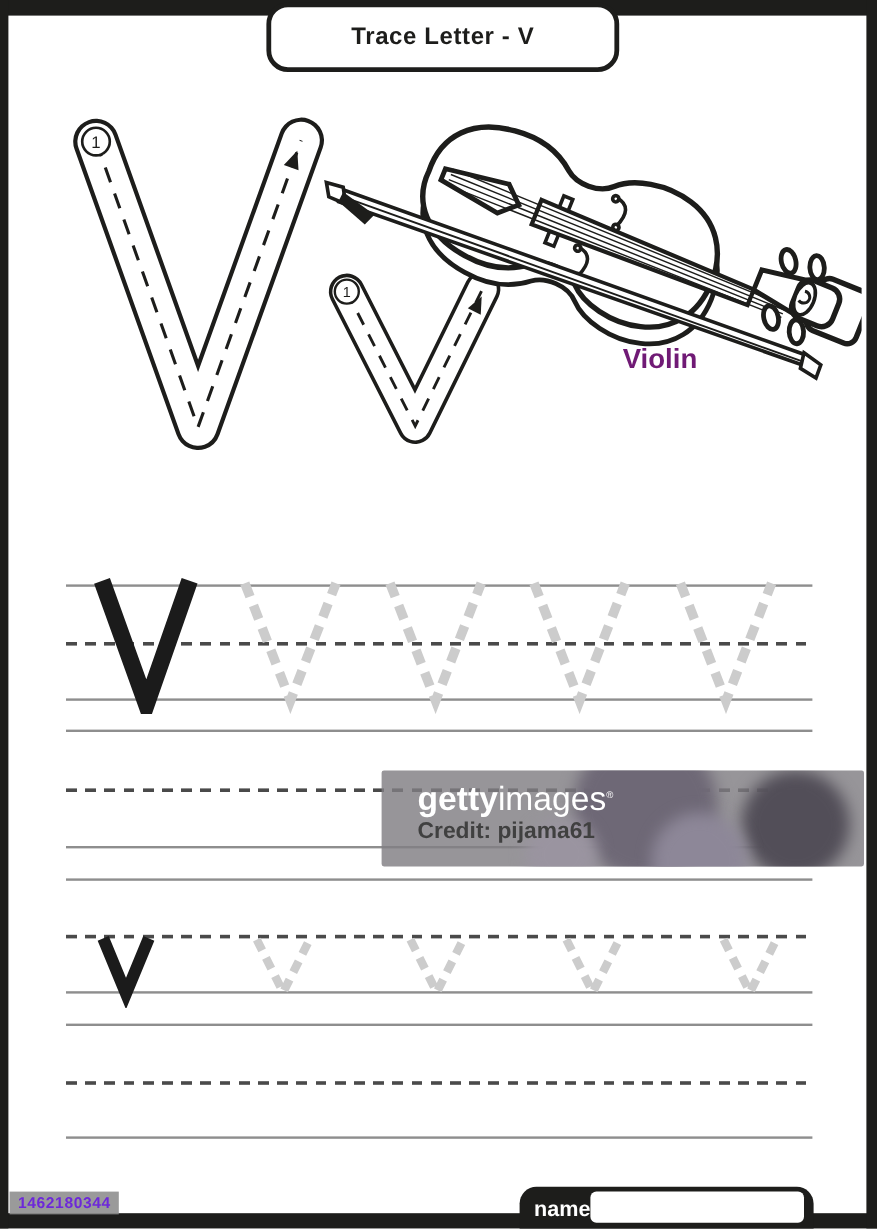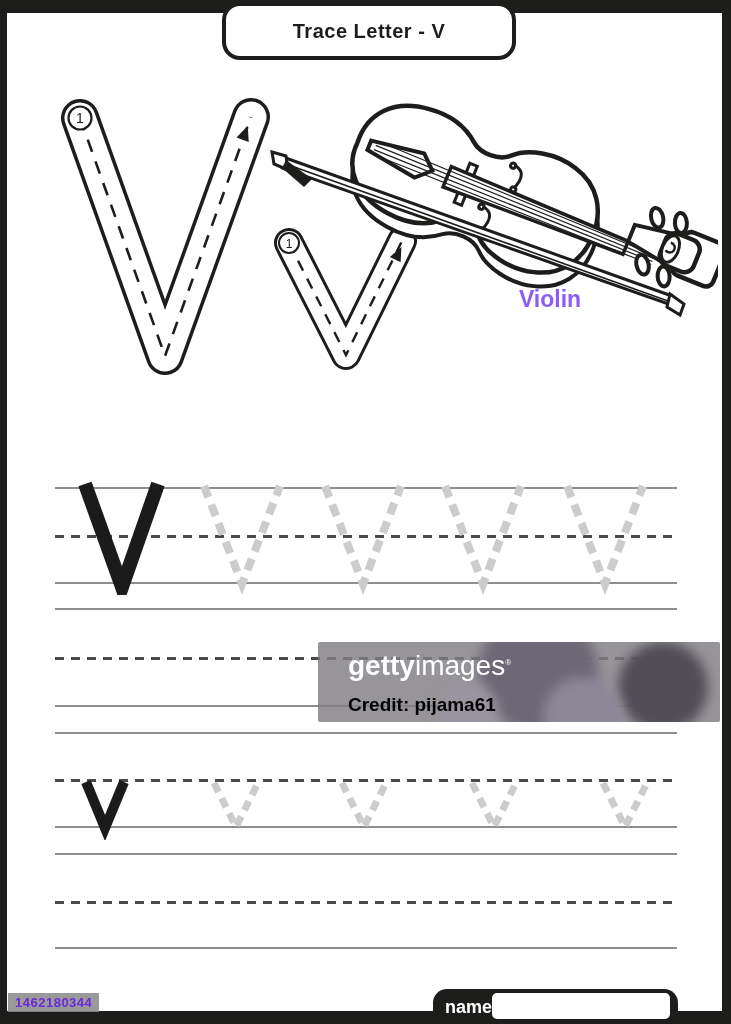--- a/index.html
+++ b/index.html
@@ -13,31 +13,31 @@
 
   #title-box{position:absolute;left:222px;top:2px;width:286px;height:50px;background:#ffffff;
              border:4px solid #1d1d1b;border-radius:18px;z-index:6;
              display:flex;align-items:center;justify-content:center;}
   #title-box span{font-size:20px;font-weight:bold;color:#1d1d1b;letter-spacing:0.5px;}
   .rule-solid{position:absolute;left:55px;width:622px;height:2px;background:#8e8e8e;}
   .rule-dashed{position:absolute;left:55px;width:622px;height:3px;
      background:repeating-linear-gradient(to right,#4a4a4a 0,#4a4a4a 9px,transparent 9px,transparent 16px);}
 
   #picture-label{position:absolute;left:470px;top:286px;width:160px;text-align:center;
-                 font-size:23px;font-weight:bold;color:#8b5cf6;}
+                 font-size:23px;font-weight:bold;color:#701a75;}
 
   
   #getty-box{position:absolute;left:318px;top:642px;width:402px;height:80px;
              background:rgba(128,126,131,0.82);border-radius:2px;overflow:hidden;z-index:4;}
   .blurb{position:absolute;border-radius:50%;filter:blur(6px);}
   #getty-text{position:absolute;left:30px;top:6px;color:#ffffff;font-size:28px;line-height:30px;}
   #getty-text .b{font-weight:bold;}
   #getty-text .r{font-weight:normal;}
   #getty-text sup{font-size:8px;}
-  #getty-credit{position:absolute;left:30px;top:40px;color:#000000;font-size:19px;font-weight:bold;margin-top:12px;}
+  #getty-credit{position:absolute;left:30px;top:40px;color:#404040;font-size:19px;font-weight:bold;}
 
   #asset-id{position:absolute;left:8px;top:993px;background:rgba(140,140,140,0.88);color:#6d28d9;
             font-size:13px;font-weight:bold;padding:2px 7px;z-index:6;letter-spacing:0.5px;}
 
   
   #name-tab{position:absolute;left:433px;top:989px;width:245px;height:50px;background:#1d1d1b;
             border-radius:14px 14px 0 0;z-index:6;}
   #name-label{position:absolute;left:12px;top:8px;color:#ffffff;font-size:18px;font-weight:bold;}
   #name-input{position:absolute;left:59px;top:4px;width:178px;height:26px;background:#ffffff;
               border-radius:5px;}

